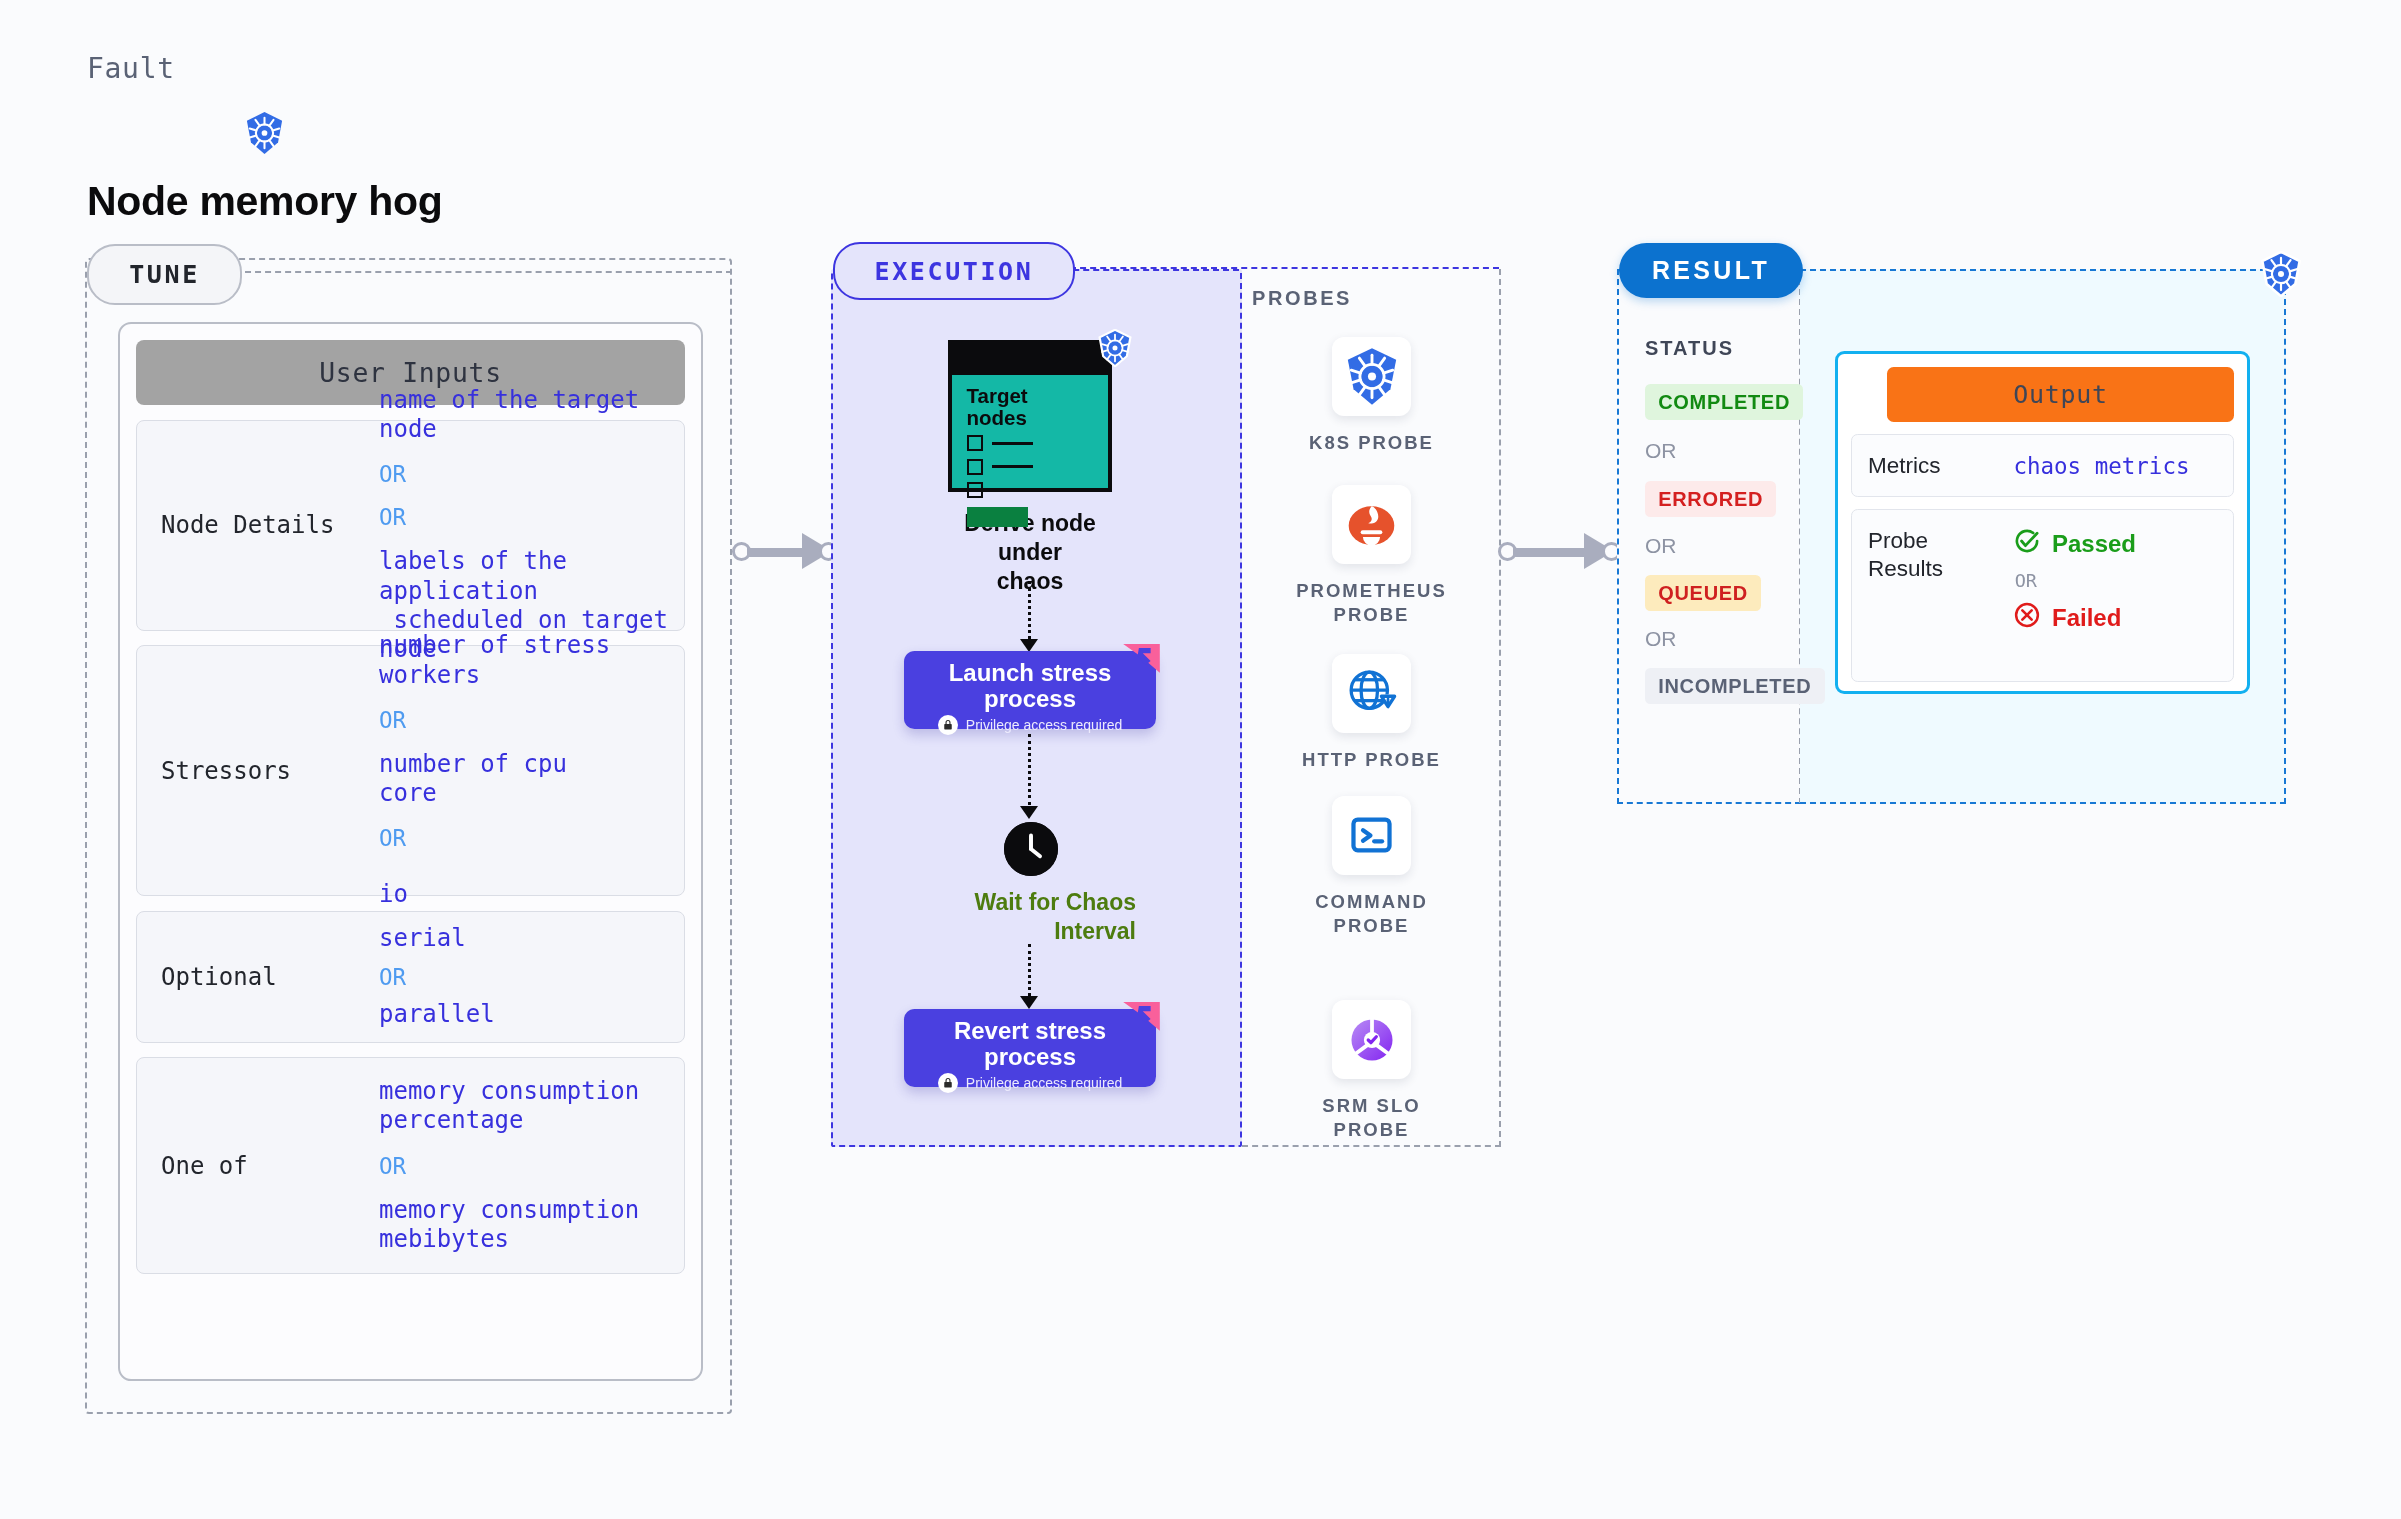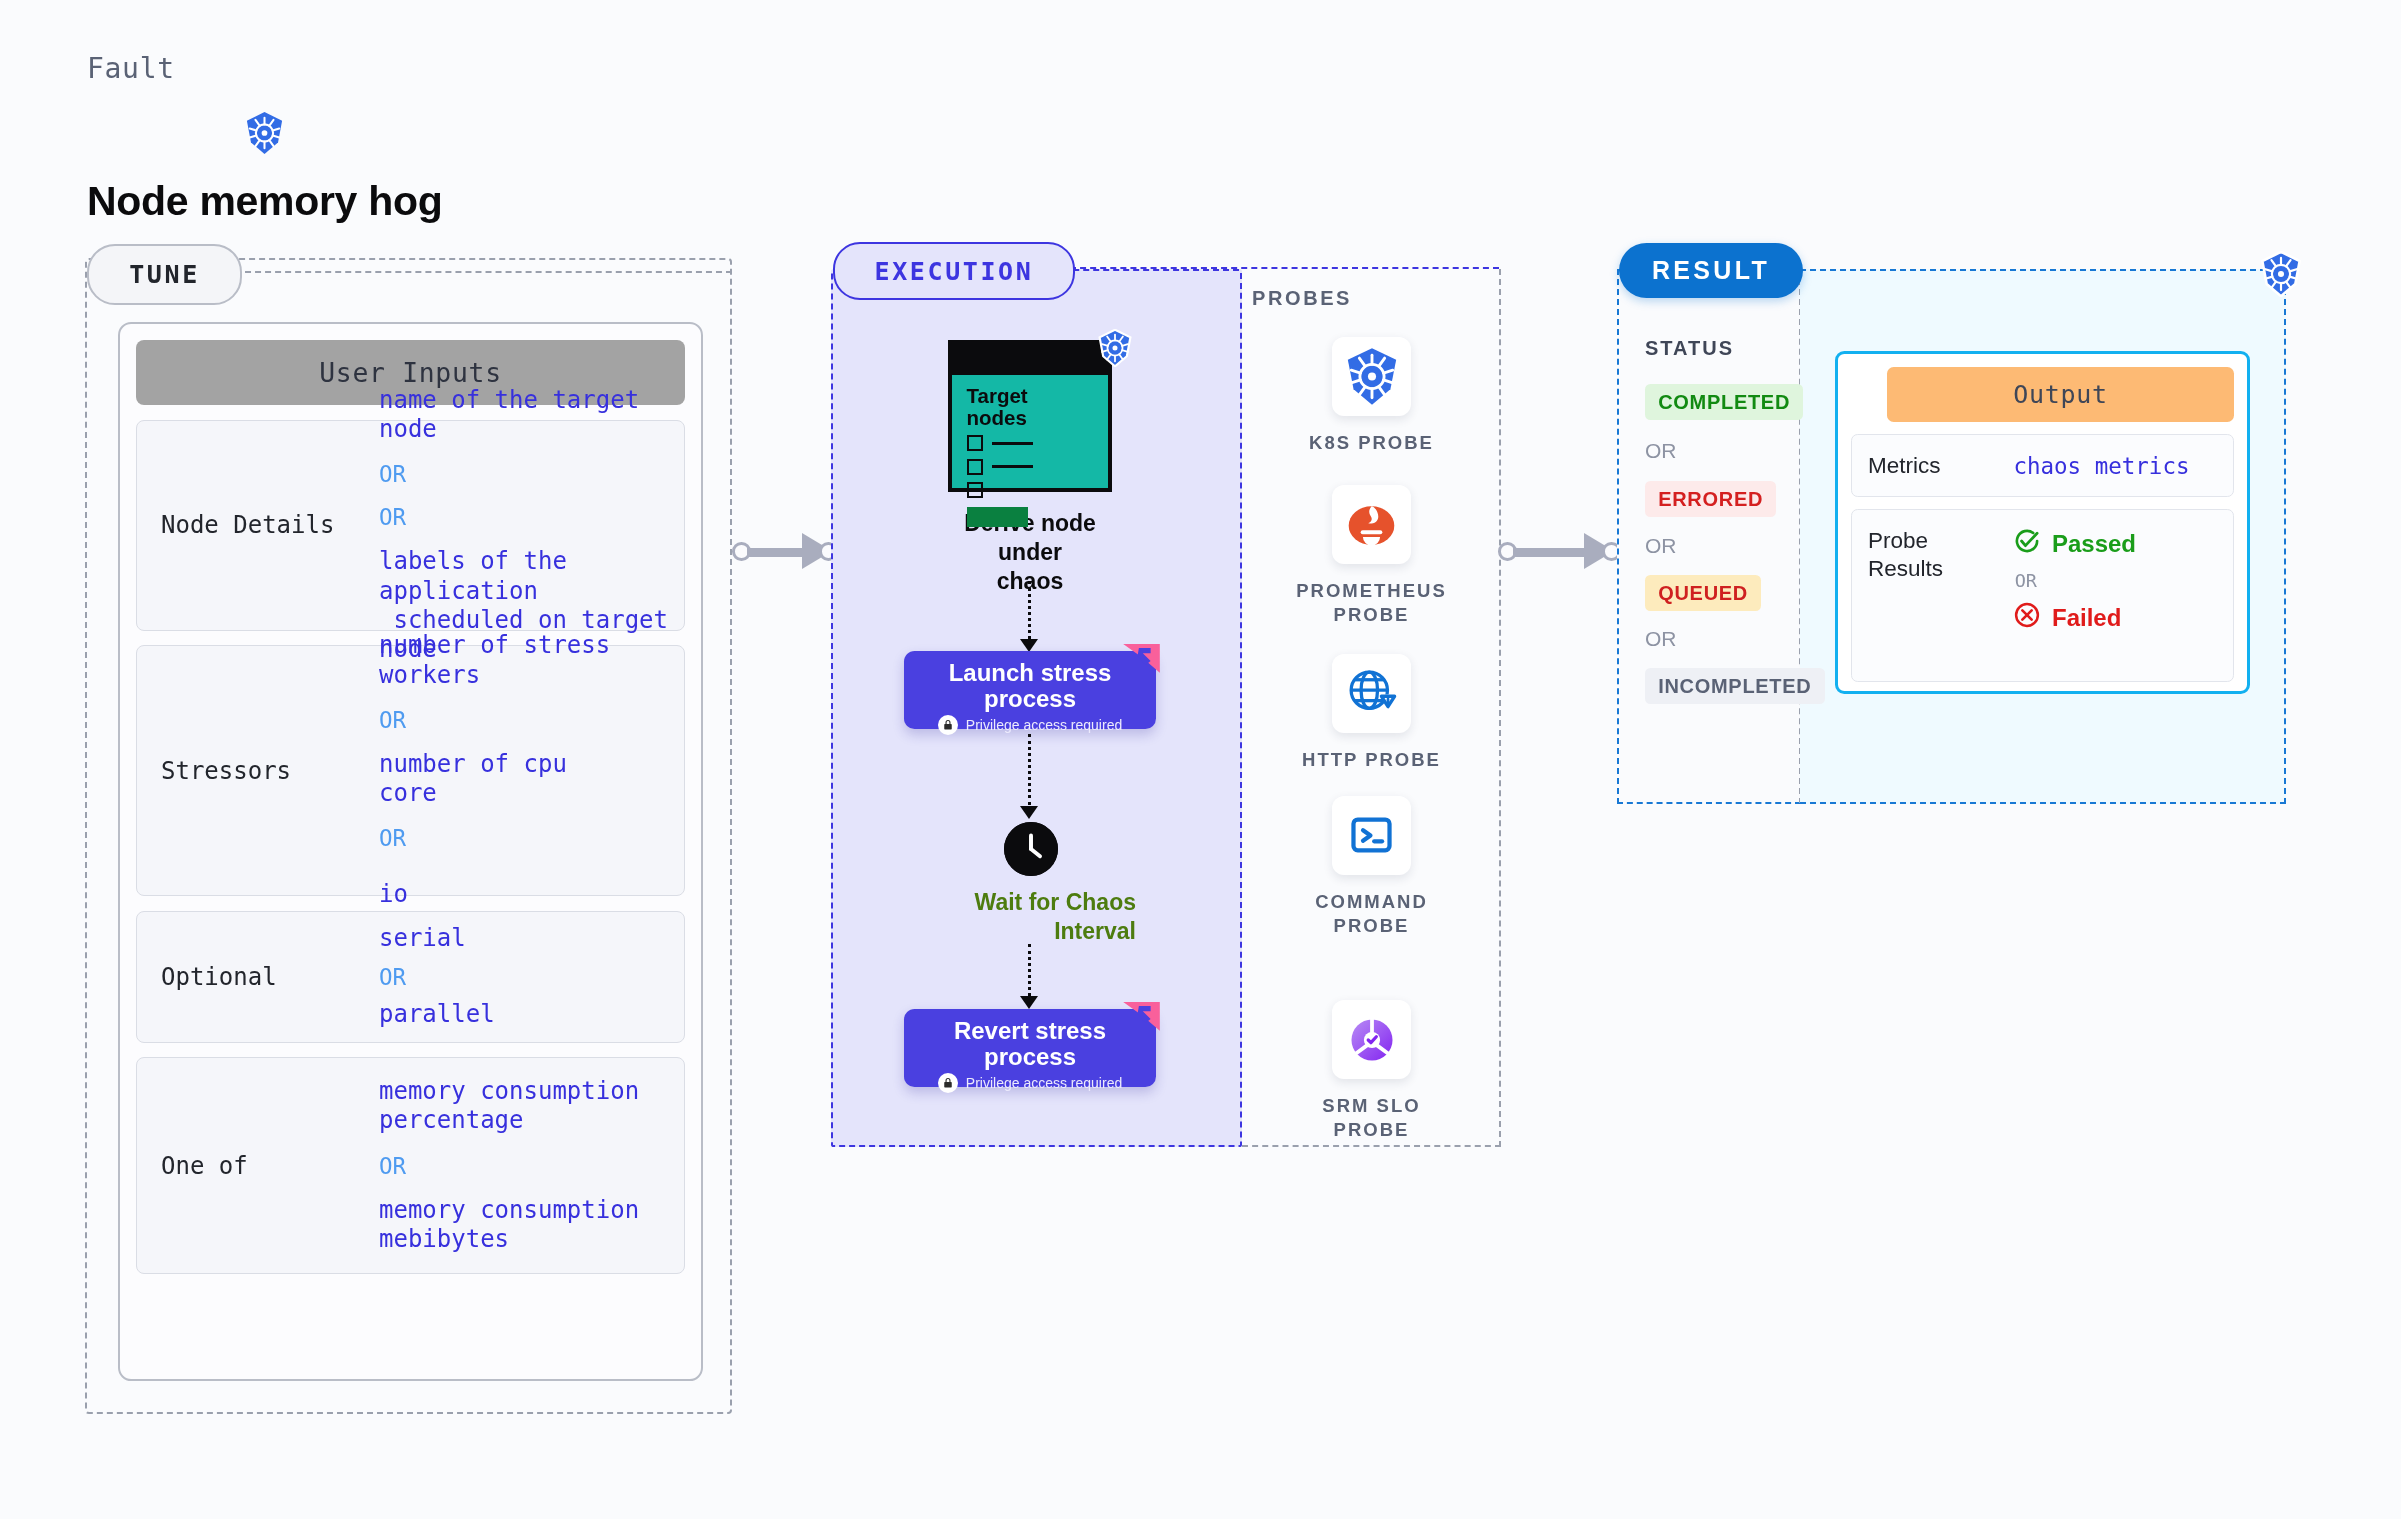--- a/index.html
+++ b/index.html
@@ -191,21 +191,21 @@
   .status-or{
     position:absolute;left:1645px;
     font-size:21px;color:#8d93a3;
   }
   #output-card{
     position:absolute;left:1835px;top:351px;width:415px;height:343px;
     background:#ffffff;border:3.3px solid #12b0f0;border-radius:9.2px;
     box-sizing:border-box;padding:13.2px;
   }
   #output-header{
-    height:55px;background:#fdba74;border-radius:6.6px;
+    height:55px;background:#f97316;border-radius:6.6px;
     display:flex;align-items:center;justify-content:center;
     font-family:"DejaVu Sans Mono","Liberation Mono",monospace;
     font-size:25px;color:#3f4657;letter-spacing:0.7px;margin-left:36px;
   }
   .out-row{
     margin-top:12px;background:#fbfcfe;border:1.3px solid #e2e5ec;border-radius:6.6px;
     display:flex;align-items:center;box-sizing:border-box;padding:14.5px 9.2px;
   }
   .out-label{
     flex:0 0 152px;

